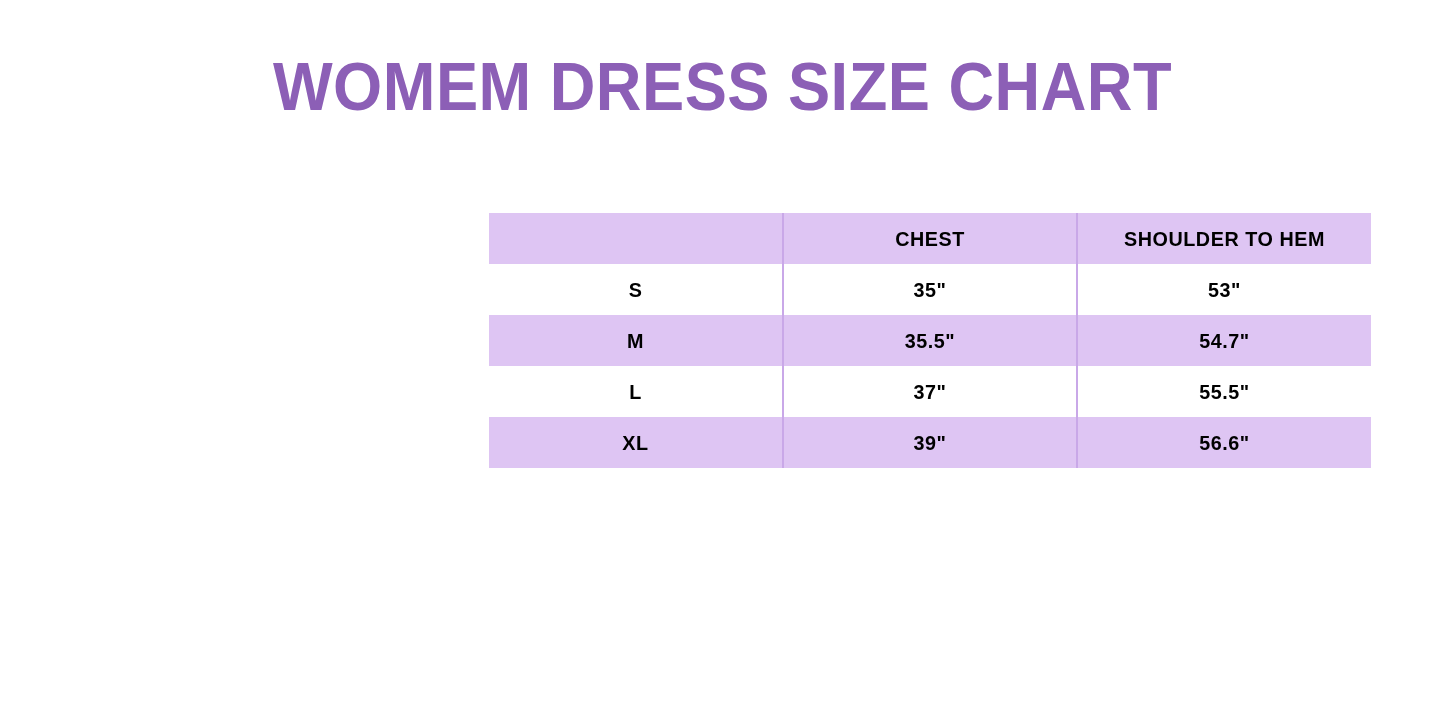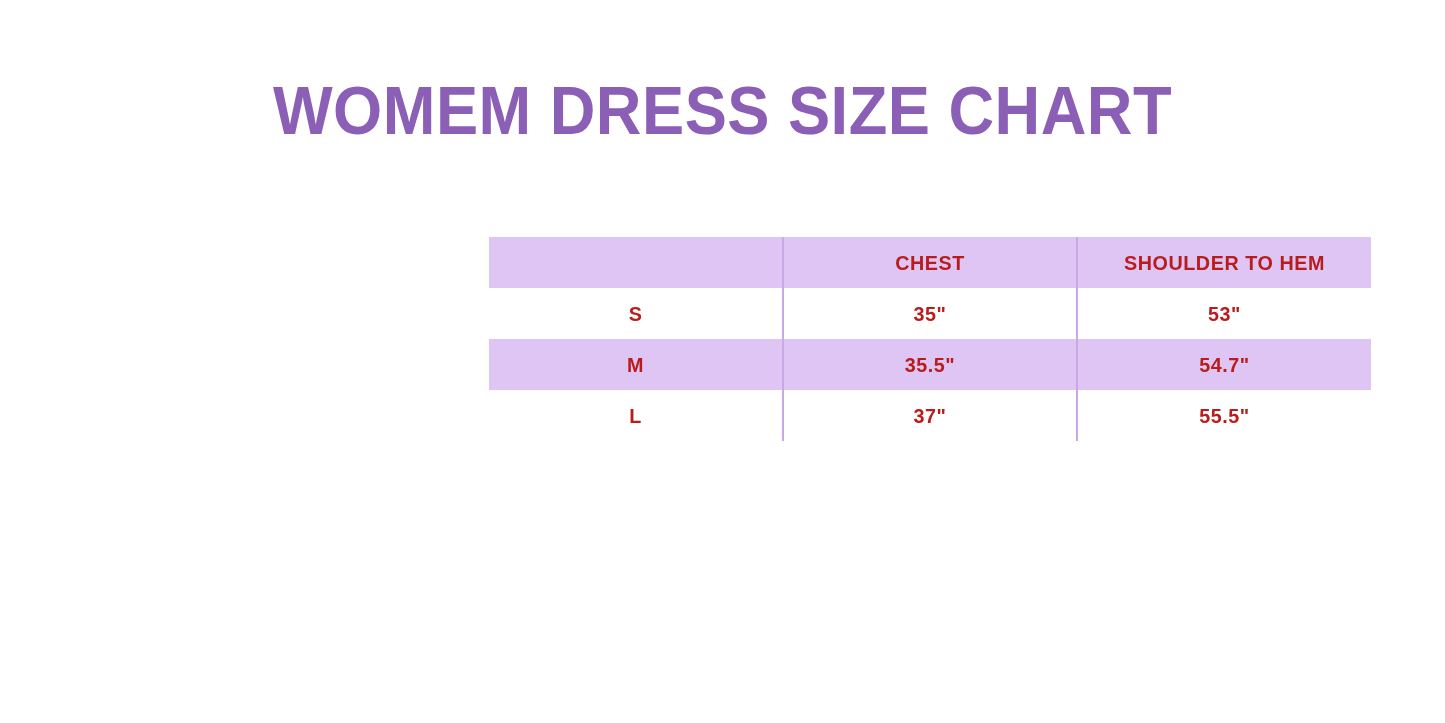--- a/index.html
+++ b/index.html
@@ -12,21 +12,20 @@
     height: 723px;
     font-family: "Liberation Sans", sans-serif;
     position: relative;
     overflow: hidden;
   }
 
   .page {
     position: absolute;
     inset: 0;
     background: #ffffff;
-    margin-top: 24px;
   }
 
   
   .chart-title {
     position: absolute;
     left: 0;
     right: 0;
     top: 52px;
     text-align: center;
     font-family: "Liberation Sans", sans-serif;
@@ -58,21 +57,21 @@
   table.size-table col.col-size  { width: 294px; }
   table.size-table col.col-chest { width: 294px; }
   table.size-table col.col-hem   { width: 294px; }
 
   table.size-table th,
   table.size-table td {
     height: 51px;
     padding: 0;
     text-align: center;
     vertical-align: middle;
-    color: #b91c1c;
+    color: #000000;
     font-weight: bold;
     font-size: 21px;
     letter-spacing: 0.6px;
     border: 0;
   }
 
   
   table.size-table th.divider-left,
   table.size-table td.divider-left {
     border-left: 2px solid #c9a8e8;
@@ -158,20 +157,31 @@
               <span class="cell-text">L</span>
             </td>
           <td class="divider-left">
               <span class="cell-text">37"</span>
             </td>
           <td class="divider-left">
               <span class="cell-text">55.5"</span>
             </td>
         </tr>
 
+        <tr class="row-shaded">
+          <td>
+              <span class="cell-text">XL</span>
+            </td>
+          <td class="divider-left">
+              <span class="cell-text">39"</span>
+            </td>
+          <td class="divider-left">
+              <span class="cell-text">56.6"</span>
+            </td>
+        </tr>
 
 
 
       </tbody>
     </table>
   </div>
 
 </div>
 
 </body></html>

